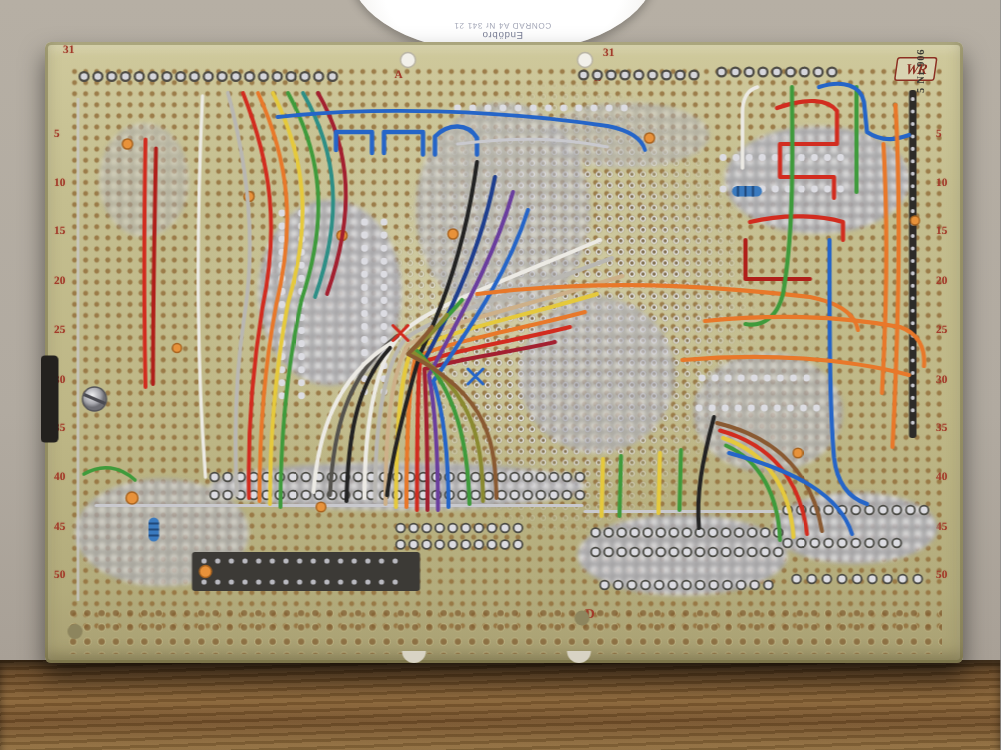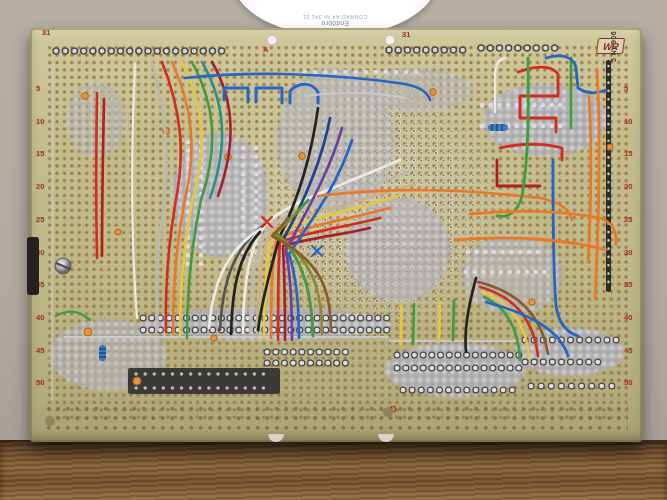--- a/index.html
+++ b/index.html
@@ -36,20 +36,21 @@
   .board{
     position:absolute;left:30px;top:28px;width:612px;height:414px;
     border-radius:4px;
     background:
       radial-gradient(ellipse 55% 50% at 50% 42%,rgba(255,255,240,.28),rgba(0,0,0,0) 65%),
       linear-gradient(180deg,#cfc99c 0%,#c4be8f 25%,#beb786 60%,#b3ac7c 88%,#a89f72 100%);
     box-shadow:0 9px 16px rgba(0,0,0,.5),
       inset 0 0 0 2px rgba(95,88,42,.35),
       inset 0 -5px 10px rgba(60,55,25,.35),
       inset 0 4px 8px rgba(255,255,245,.3);
+    font-family:Liberation Serif, serif;
   }
   .holes{
     position:absolute;left:16px;top:16px;right:14px;bottom:22px;
     background-image:radial-gradient(circle,rgba(148,112,60,.85) 1.2px,rgba(148,112,60,.25) 1.8px,transparent 2.3px);
     background-size:7.4px 7.4px;
   }
   .plated{
     position:absolute;left:225px;top:18px;width:250px;height:320px;
     background-image:radial-gradient(circle,rgba(120,100,70,.9) .7px,rgba(232,232,238,.95) 1.5px,rgba(165,155,125,.4) 2.3px,transparent 2.8px);
     background-size:7.4px 7.4px;

